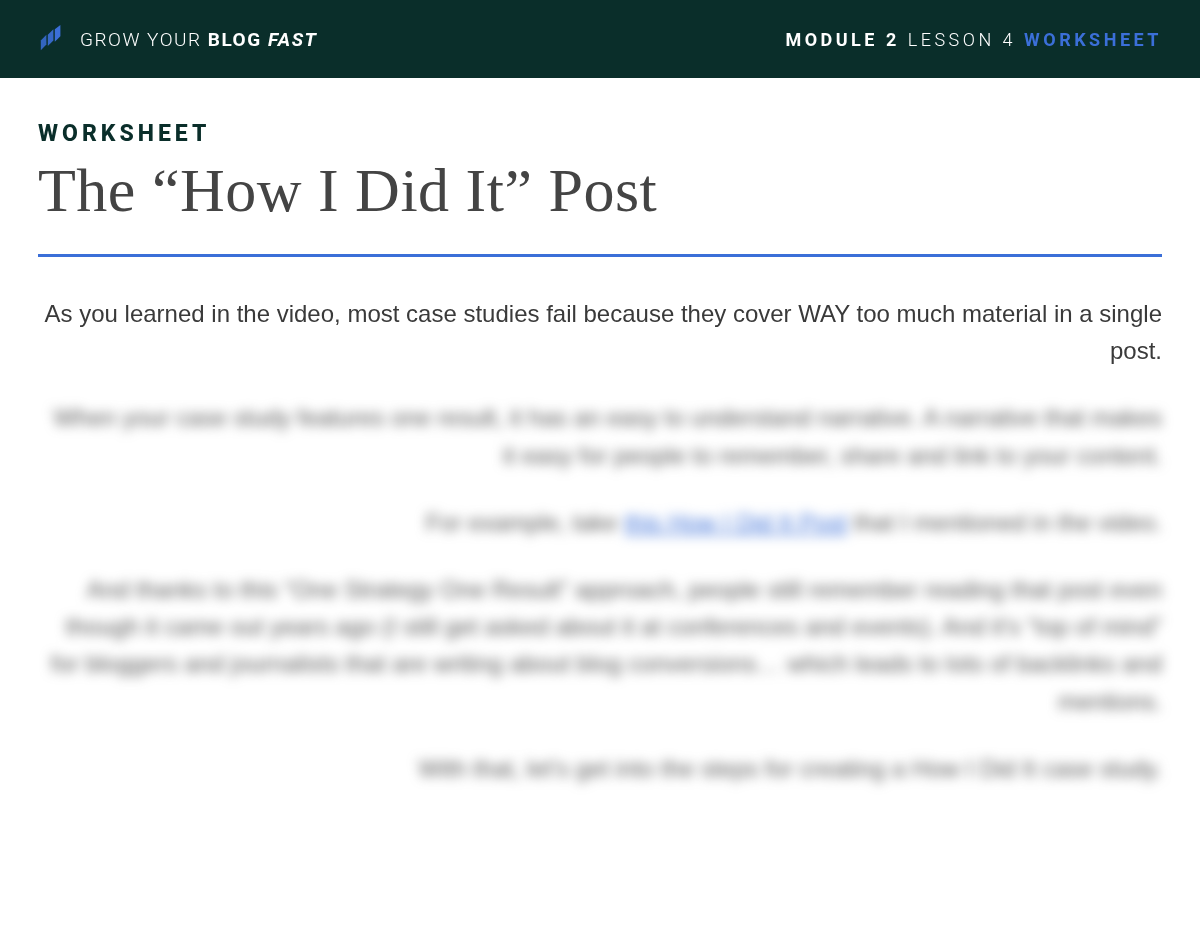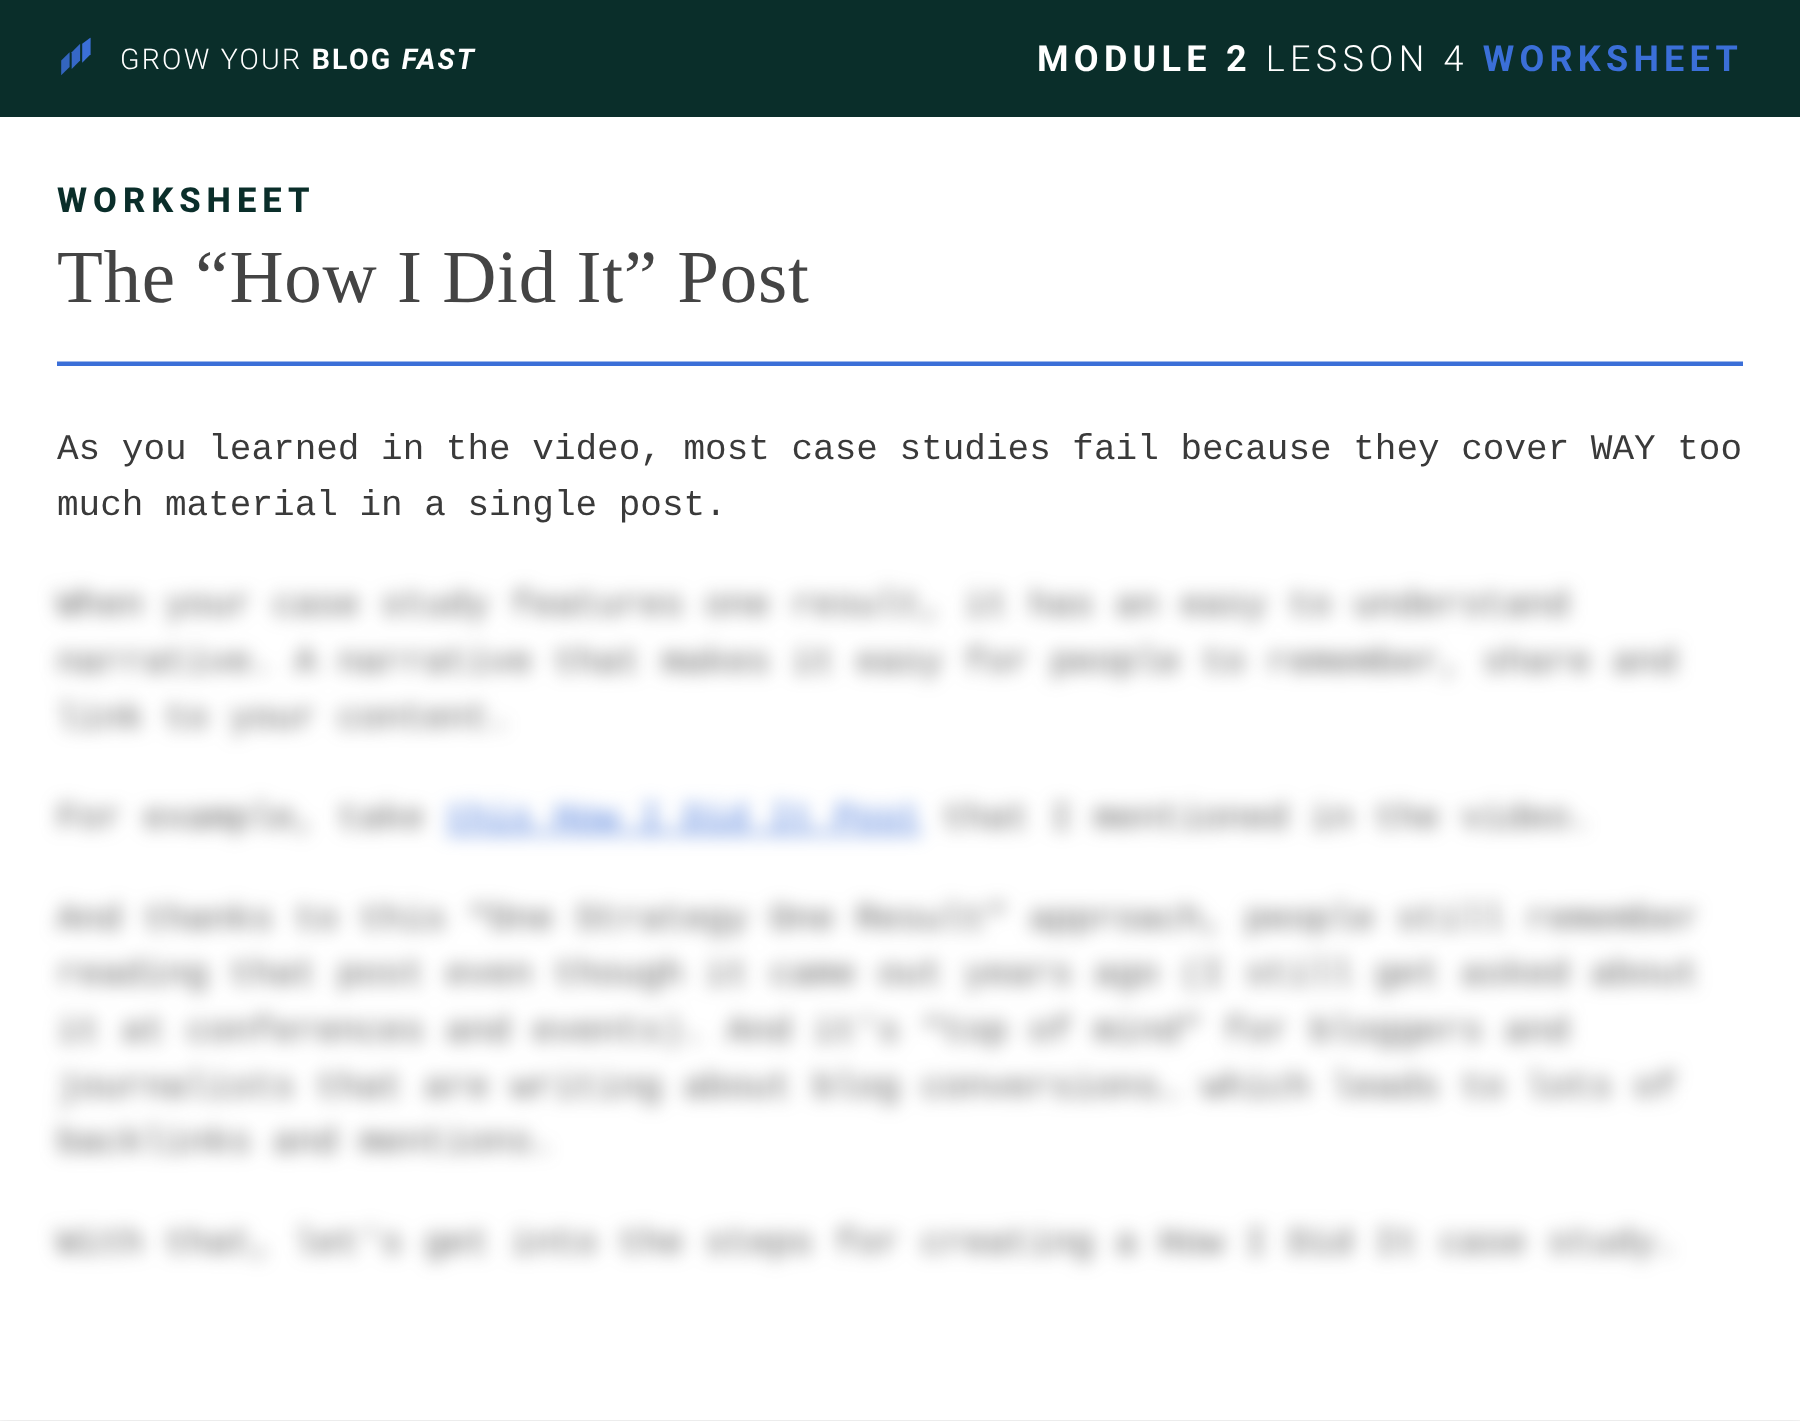--- a/index.html
+++ b/index.html
@@ -46,21 +46,21 @@
     }
     .brand-text .bold {
       font-weight: 700;
     }
     .brand-text .italic {
       font-style: italic;
       font-weight: 700;
     }
     .module-info {
       color: #ffffff;
-      font-size: 24px;
+      font-size: 18px;
       letter-spacing: 3.5px;
       font-weight: 300;
       margin-left: 48px;
     }
     .module-info .bold {
       font-weight: 700;
     }
     .module-info .blue {
       color: #3b6fd8;
       font-weight: 700;
@@ -70,36 +70,37 @@
     }
     .eyebrow {
       color: #0a2e2a;
       font-size: 23px;
       font-weight: 800;
       letter-spacing: 4px;
       margin-bottom: 8px;
     }
     .title {
       color: #444444;
-      font-size: 50px;
+      font-size: 62px;
       font-weight: 300;
       letter-spacing: 0.5px;
       margin-bottom: 28px;
       font-family: Georgia, "Times New Roman", serif;
     }
     .divider {
       border: none;
       border-top: 3px solid #3b6fd8;
       margin-bottom: 38px;
     }
     .body-text {
-      font-family: Liberation Mono, monospace;
+      font-family: Liberation Sans, sans-serif;
       color: #3a3a3a;
       font-size: 24px;
       line-height: 1.55;
+      text-align: right;
     }
     .body-text p {
       margin-bottom: 30px;
     }
     .blur {
       filter: blur(6px);
       color: #5a5a5a;
       user-select: none;
     }
     .blur-inline {

